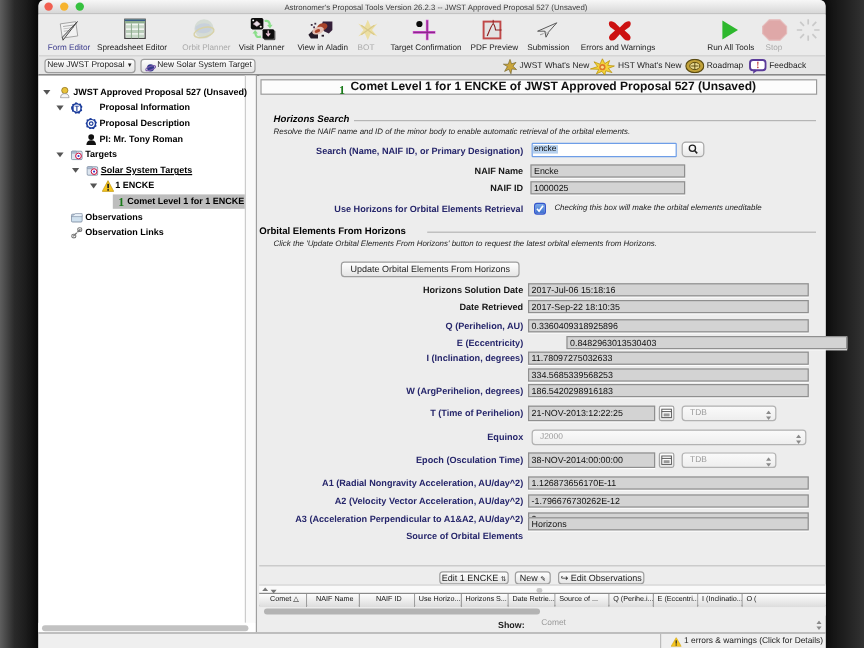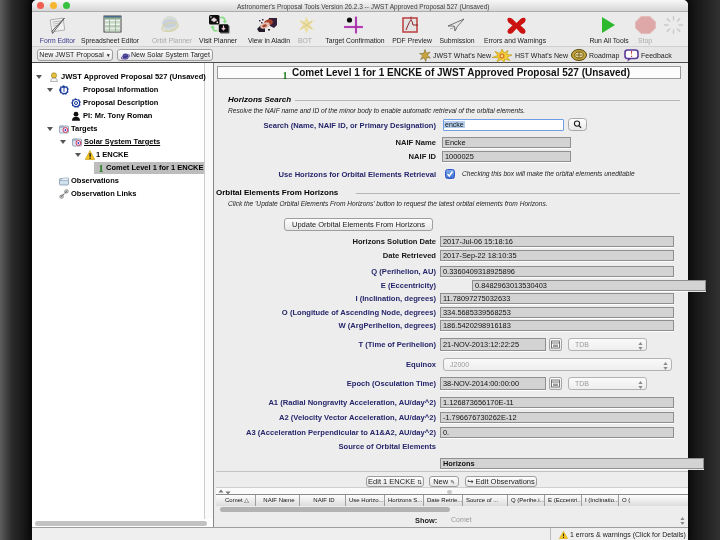--- a/index.html
+++ b/index.html
@@ -331,21 +331,20 @@
     <div class="lbl blk" style="left:0; top:173px; width:220px;">Horizons Solution Date</div>
     <div class="fld" style="left:224px; top:173px; width:234px;">2017-Jul-06 15:18:16</div>
     <div class="lbl blk" style="left:0; top:187px; width:220px;">Date Retrieved</div>
     <div class="fld" style="left:224px; top:187px; width:234px;">2017-Sep-22 18:10:35</div>
     <div class="lbl" style="left:0; top:203px; width:220px;">Q (Perihelion, AU)</div>
     <div class="fld" style="left:224px; top:203px; width:234px;">0.3360409318925896</div>
     <div class="lbl" style="left:0; top:216.5px; width:220px;">E (Eccentricity)</div>
     <div class="fld" style="left:224px; top:216.5px; width:234px;margin-left:32px;">0.8482963013530403</div>
     <div class="lbl" style="left:0; top:230px; width:220px;">I (Inclination, degrees)</div>
     <div class="fld" style="left:224px; top:230px; width:234px;">11.78097275032633</div>
-    <div class="lbl" style="left:0; top:243.5px; width:220px;">O (Longitude of Ascending Node, degrees)</div>
     <div class="fld" style="left:224px; top:243.5px; width:234px;">334.5685339568253</div>
     <div class="lbl" style="left:0; top:257px; width:220px;">W (ArgPerihelion, degrees)</div>
     <div class="fld" style="left:224px; top:257px; width:234px;">186.5420298916183</div>
 
     <div class="lbl" style="left:0; top:276px; width:220px;">T (Time of Perihelion)</div>
     <div class="fld" style="left:224px; top:275px; width:106px; height:13px; line-height:11px;">21-NOV-2013:12:22:25</div>
     <div class="calbtn" style="left:333px; top:275px;"><svg width="11" height="11" viewBox="0 0 11 11">
           <rect x="1.5" y="2" width="8" height="7" fill="#fff" stroke="#555" stroke-width="0.8"></rect>
           <line x1="1.5" y1="4" x2="9.5" y2="4" stroke="#555" stroke-width="0.8"></line>
           <rect x="3" y="5.5" width="5" height="2.5" fill="#999"></rect>
@@ -373,21 +372,21 @@
           <path d="M2.5 8 L4.6 5 L0.4 5 Z" fill="#8a8a8a"></path>
         </svg></div>
 
     <div class="lbl" style="left:0; top:334px; width:220px;">A1 (Radial Nongravity Acceleration, AU/day^2)</div>
     <div class="fld" style="left:224px; top:334px; width:234px;">1.126873656170E-11</div>
     <div class="lbl" style="left:0; top:348.5px; width:220px;">A2 (Velocity Vector Acceleration, AU/day^2)</div>
     <div class="fld" style="left:224px; top:348.5px; width:234px;">-1.796676730262E-12</div>
     <div class="lbl" style="left:0; top:363.5px; width:220px;">A3 (Acceleration Perpendicular to A1&amp;A2, AU/day^2)</div>
     <div class="fld" style="left:224px; top:363.5px; width:234px;">0.</div>
     <div class="lbl" style="left:0; top:378px; width:220px;">Source of Orbital Elements</div>
-    <div class="fld" style="left:224px; top:395px; width:264px;font-weight:bold;">Horizons</div>
+    <div class="fld" style="left:224px; top:368px; width:234px;">Horizons</div>
 
     <div style="position:absolute; left:0; top:408px; width:472px; height:1px; background:#c2c2c2;"></div>
     <div class="pbtn" style="left:150px; top:413px; width:58px; height:11px; line-height:9px;">Edit 1 ENCKE <span style="font-size:5.5px;">⇅</span></div>
     <div class="pbtn" style="left:213px; top:413px; width:30px; height:11px; line-height:9px;">New <span style="font-size:5.5px;">✎</span></div>
     <div class="pbtn" style="left:249px; top:413px; width:72px; height:11px; line-height:9px;">↪ Edit Observations</div>
 
     <div style="position:absolute; left:0; top:424px; width:472px; height:7px; background:#fafafa; border-top:1px solid #cfcfcf;">
       <svg width="14" height="6" viewBox="0 0 14 6" style="position:absolute; left:2px; top:0.5px;">
           <path d="M3 0.5 L5.5 3.5 L0.5 3.5 Z" fill="#777"></path>
           <path d="M10 5.5 L12.5 2.5 L7.5 2.5 Z" fill="#777"></path>

